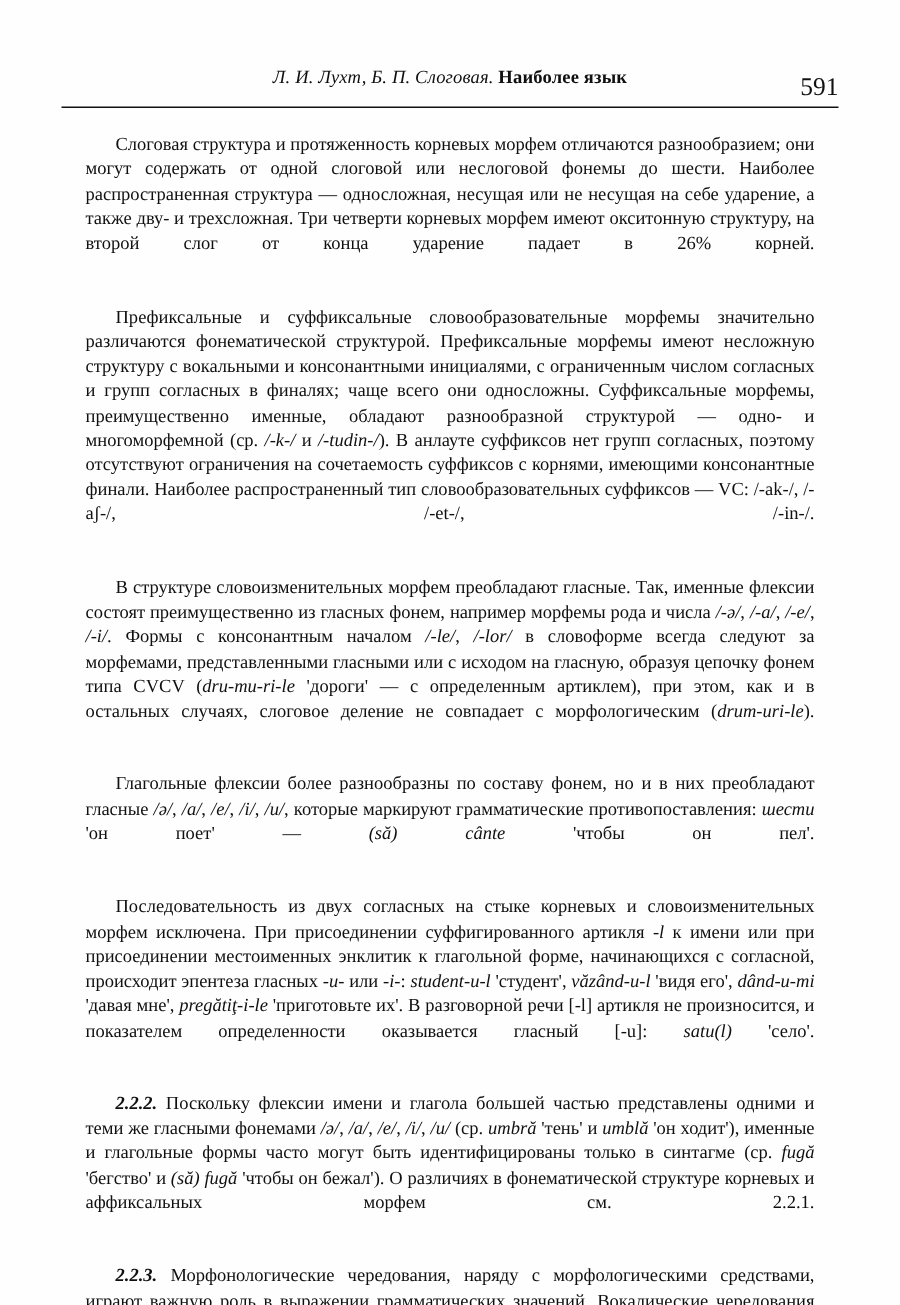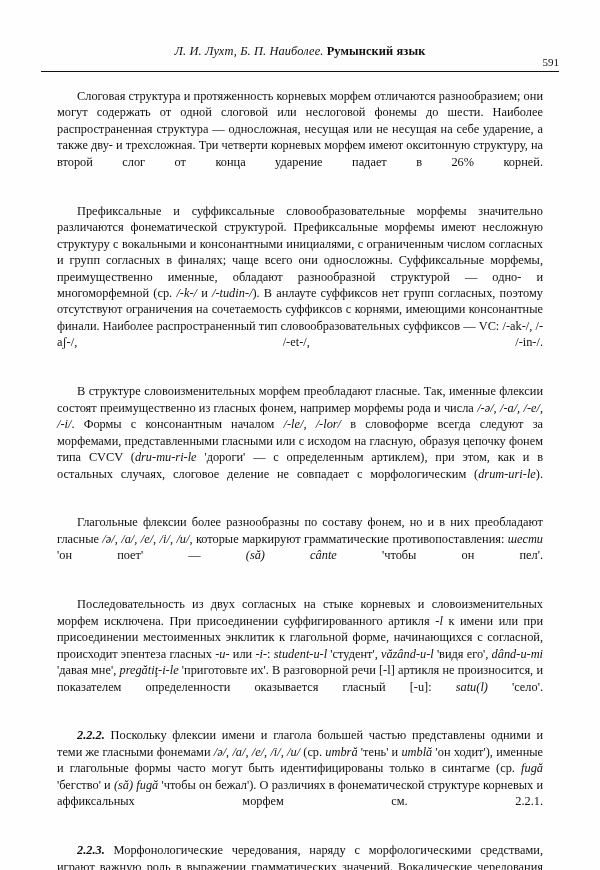--- a/index.html
+++ b/index.html
@@ -39,21 +39,21 @@
   .runhead-authors {
     font-style: italic;
   }
   .runhead-title {
     font-weight: bold;
   }
   .folio {
     position: absolute;
     right: 0;
     bottom: 0;
-    font-size: 11px;
+    font-size: 17px;
   }
   .rule {
     border-top: 1.6px solid #111;
     margin-top: 3px;
     margin-bottom: 14px;
   }
 
   
   .body {
     font-size: 12.35px;
@@ -84,22 +84,22 @@
     letter-spacing: 2.6px;
   }
 </style>
 </head>
 <body>
 
 <div class="page">
 
   <div class="runhead">
     <div class="runhead-inner">
-      <span class="runhead-authors">Л. И. Лухт, Б. П. Наиболее.</span>
-      <span class="runhead-title">Румынский язык</span>
+      <span class="runhead-authors">Л. И. Лухт, Б. П. Слоговая.</span>
+      <span class="runhead-title">Наиболее язык</span>
     </div>
     <span class="folio">591</span>
   </div>
 
   <div class="rule"></div>
 
   <div class="body">
     <p>Слоговая структура и протяженность корневых морфем отличаются разнообразием; они могут содержать от одной слоговой или неслоговой фонемы до шести. Наиболее распространенная структура — односложная, несущая или не несущая на себе ударение, а также дву- и трехсложная. Три четверти корневых морфем имеют окситонную структуру, на второй слог от конца ударение падает в 26% корней.</p>
     <p>Префиксальные и суффиксальные словообразовательные морфемы значительно различаются фонематической структурой. Префиксальные морфемы имеют несложную структуру с вокальными и консонантными инициалями, с ограниченным числом согласных и групп согласных в финалях; чаще всего они односложны. Суффиксальные морфемы, преимущественно именные, обладают разнообразной структурой — одно- и многоморфемной (ср. <i>/-k-/</i> и <i>/-tudin-/</i>). В анлауте суффиксов нет групп согласных, поэтому отсутствуют ограничения на сочетаемость суффиксов с корнями, имеющими консонантные финали. Наиболее распространенный тип словообразовательных суффиксов — VC: /-ak-/, /-aʃ-/, /-et-/, /-in-/.</p>
     <p>В структуре словоизменительных морфем преобладают гласные. Так, именные флексии состоят преимущественно из гласных фонем, например морфемы рода и числа <i>/-ə/</i>, <i>/-a/</i>, <i>/-e/</i>, <i>/-i/</i>. Формы с консонантным началом <i>/-le/</i>, <i>/-lor/</i> в словоформе всегда следуют за морфемами, представленными гласными или с исходом на гласную, образуя цепочку фонем типа CVCV (<i>dru-mu-ri-le</i> 'дороги' — с определенным артиклем), при этом, как и в остальных случаях, слоговое деление не совпадает с морфологическим (<i>drum-uri-le</i>).</p>

